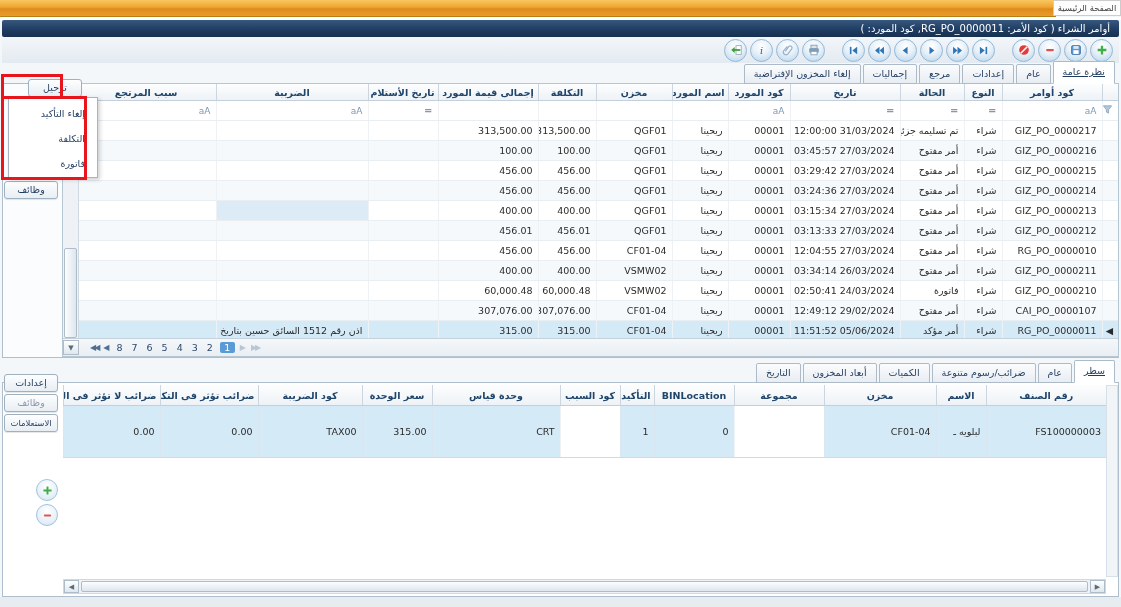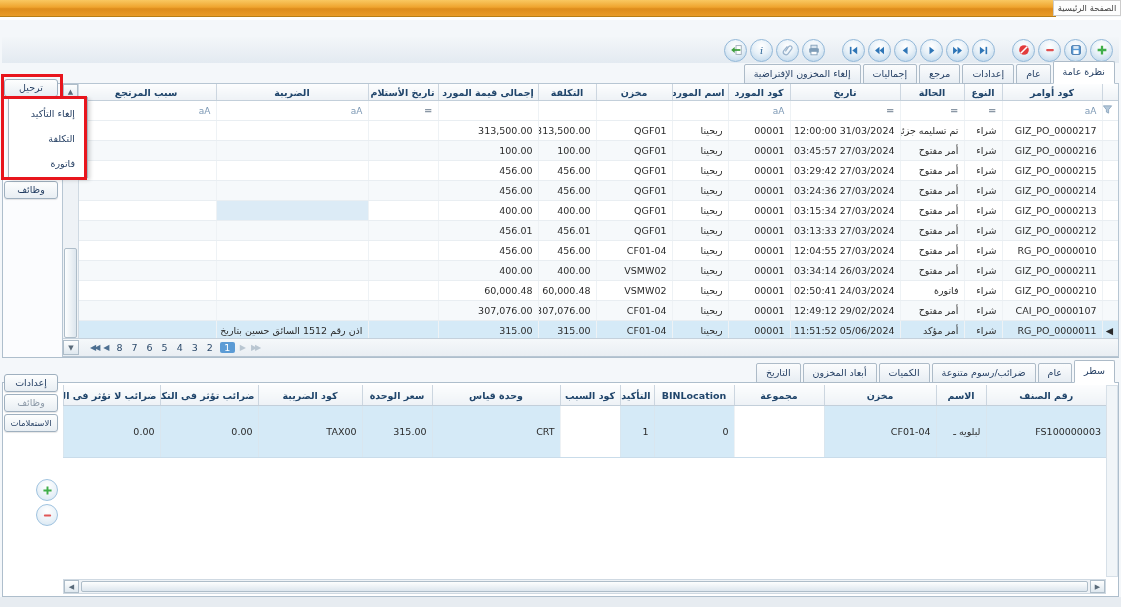--- a/index.html
+++ b/index.html
@@ -22,39 +22,39 @@
     background:radial-gradient(circle at 50% 30%,#ffffff,#e8f1f8 45%,#c8ddee 80%,#b5d0e6);
     display:flex;align-items:center;justify-content:center;cursor:pointer;}
   .tgap{width:11px;}
   
   .tabs{position:absolute;right:4px;display:flex;direction:rtl;align-items:flex-end;z-index:6;}
   .tabs-top{top:63px;height:21px;}
   .tabs-bottom{top:362px;height:21px;}
   .tab{height:18px;line-height:17px;padding:0 9px;margin-top:2px;font-size:9.5px;color:#1f3a5f;
     border:1px solid #adbbc8;border-bottom:1px solid #adbbc8;background:linear-gradient(#fbfcfd,#e7edf3);
     border-radius:2px 2px 0 0;margin-right:2px;cursor:pointer;white-space:nowrap;}
-  .tab.active{height:21px;margin-top:0;line-height:19px;background:#ffffff;border-bottom:1px solid #ffffff;}
+  .tab.active{height:21px;margin-top:0;line-height:19px;background:#ffffff;border-bottom:1px solid #ffffff;text-decoration:underline;}
   
   .main-panel{position:absolute;top:83px;left:2px;right:2px;height:275px;background:#fbfcfe;
     border:1px solid #aebecc;box-sizing:border-box;}
   .lines-panel{position:absolute;top:382px;left:2px;right:2px;height:215px;background:#ffffff;
     border:1px solid #aebecc;box-sizing:border-box;}
   .bottom-strip{position:absolute;top:597px;left:0;right:0;height:10px;background:#e7ecf1;}
   
   .side-btn{position:absolute;left:4px;width:54px;height:18px;box-sizing:border-box;z-index:8;
     background:linear-gradient(#fdfefe,#e8eef3);border:1px solid #9fb0bf;border-radius:3px;
     font-size:9.5px;color:#1f3a5f;text-align:center;line-height:16px;cursor:pointer;
     box-shadow:0 1px 1px rgba(0,0,0,.10);white-space:nowrap;overflow:hidden;}
   .side-btn.dim{color:#8d9aa8;}
   .side-btn.small{font-size:8.5px;}
   .circle-btn{position:absolute;left:36px;width:22px;height:22px;border-radius:50%;box-sizing:border-box;
     border:1px solid #9fc3e0;background:radial-gradient(circle at 50% 30%,#fff,#eaf2f8 55%,#d3e4f1);
     display:flex;align-items:center;justify-content:center;cursor:pointer;z-index:8;}
   
-  .post-menu{position:absolute;top:97px;left:8px;width:80px;height:81px;background:#fff;z-index:20;
+  .post-menu{position:absolute;top:97px;left:8px;width:90px;height:81px;background:#fff;z-index:20;
     border:1px solid #a8b4c0;box-shadow:2px 2px 4px rgba(0,0,0,.18);box-sizing:border-box;padding-top:3px;}
   .post-menu .mi{height:25px;line-height:25px;padding:0 12px 0 4px;font-size:9.5px;color:#1f3a5f;
     text-align:right;cursor:pointer;white-space:nowrap;}
   
   .red-box{position:absolute;border:3px solid #e8151d;box-sizing:border-box;z-index:40;pointer-events:none;}
   
   .orders-grid{position:absolute;top:83px;left:62px;right:2px;height:274px;background:#fff;
     border:1px solid #b7c6d3;box-sizing:border-box;display:flex;flex-direction:column;z-index:5;}
   .grid-body{flex:1;display:flex;direction:rtl;overflow:hidden;}
   .tbl-wrap{flex:1;overflow:hidden;}
@@ -107,20 +107,21 @@
     border:1px solid #d7e0e8;box-sizing:border-box;}
 </style>
 </head>
 <body>
 
 <div class="canvas">
 
   <div class="orange-bar"></div>
   <div class="home-tab">الصفحة الرئيسية</div>
   <div class="gap-strip"></div>
+  <div class="title-bar">أوامر الشراء   ( كود الأمر: RG_PO_0000011, كود المورد:  )</div>
 
   <div class="toolbar">
     <div class="tbtn">
       <svg width="14" height="14" viewBox="0 0 16 16">
           <rect x="8" y="3" width="6" height="10" fill="#fff" stroke="#9aa8b5" stroke-width="1"></rect>
           <path d="M13 8 H4.5" stroke="#3e9e3e" stroke-width="2" fill="none"></path>
           <path d="M6.5 4.5 L2.5 8 L6.5 11.5 z" fill="#3e9e3e"></path>
         </svg>
     </div>
     <div class="tbtn">
@@ -205,21 +206,21 @@
       <div class="tab active">نظرة عامة</div>
       <div class="tab">عام</div>
       <div class="tab">إعدادات</div>
       <div class="tab">مرجع</div>
       <div class="tab">إجماليات</div>
       <div class="tab">إلغاء المخزون الإفتراضية</div>
     </div>
 
   <div class="main-panel"></div>
 
-  <div class="side-btn" style="top:79px;">ترحيل</div>
+  <div class="side-btn" style="top:79px;margin-left:24px;">ترحيل</div>
   <div class="post-menu" id="post-menu">
       <div class="mi">إلغاء التأكيد</div>
       <div class="mi">التكلفة</div>
       <div class="mi">فاتورة</div>
     </div>
   <div class="side-btn" style="top:181px;">وظائف</div>
 
   <div class="red-box" style="left:1px;top:74px;width:62px;height:25px;"></div>
   <div class="red-box" style="left:1px;top:96px;width:86px;height:84px;"></div>
 

